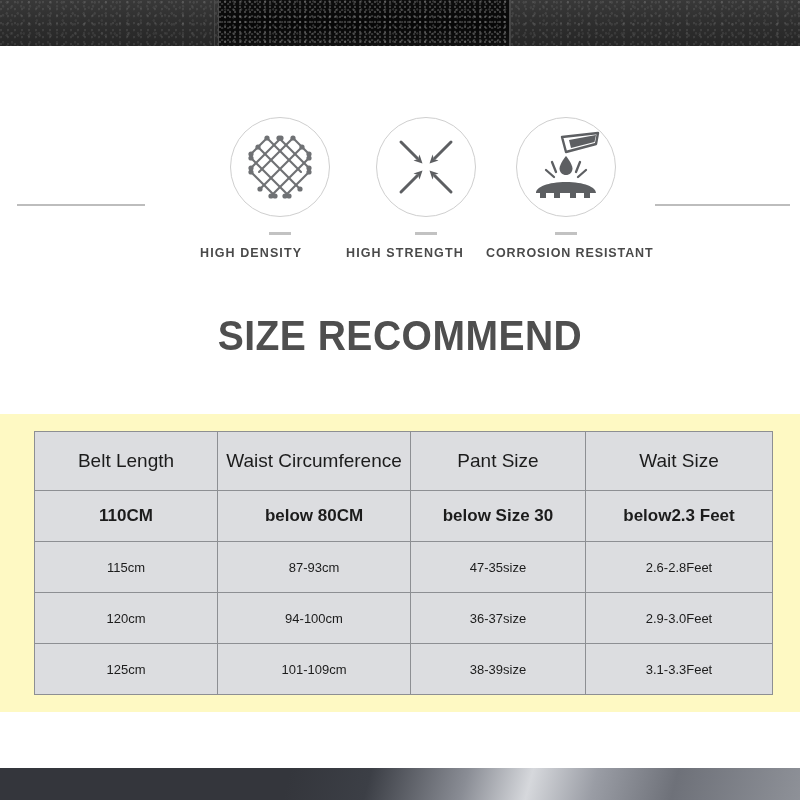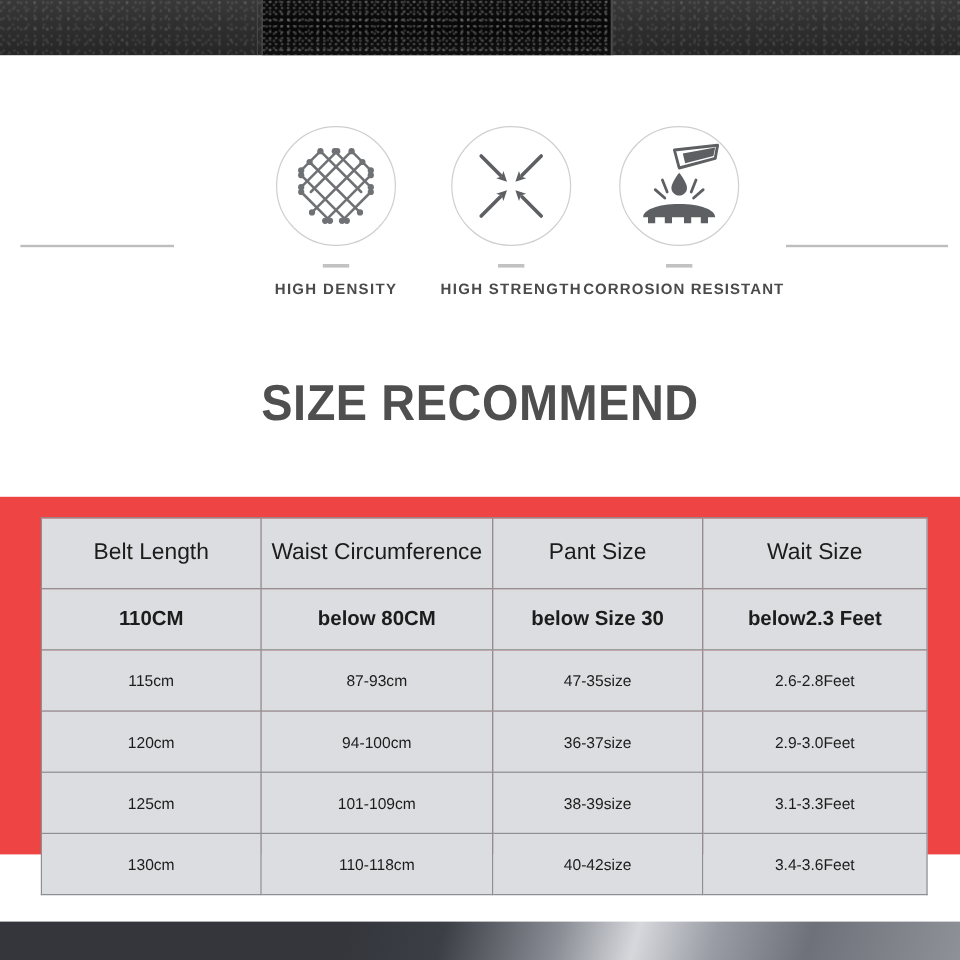--- a/index.html
+++ b/index.html
@@ -75,23 +75,23 @@
   .deco-line.right { left: 655px; width: 135px; }
 
   .feature-set {
     position: absolute;
     left: 186px; top: 0;
     width: 470px;
     height: 230px;
   }
   .feature {
     position: absolute;
-    top: 4px;
+    top: 16px;
     width: 160px;
-    text-align: center;
+    text-align: left;
   }
   .feature.f0 { left: 14px; }
   .feature.f1 { left: 160px; }
   .feature.f2 { left: 300px; }
 
   .circle {
     width: 100px;
     height: 100px;
     margin: 55px auto 0;
     border: 1px solid #cfcfcf;
@@ -132,21 +132,21 @@
     font-family: "Liberation Sans Narrow", "Liberation Sans", sans-serif;
     transform: scaleX(0.93);
   }
 
   
   .table-panel {
     position: absolute;
     left: 0; top: 414px;
     width: 800px;
     height: 298px;
-    background: #ef4444;
+    background: #fef9c3;
   }
   .size-table {
     position: absolute;
     left: 34px; top: 17px;
     width: 738px;
     border-collapse: collapse;
     table-layout: fixed;
   }
   .size-table td, .size-table th {
     border: 1px solid #8d8f93;
@@ -338,25 +338,19 @@
           <td>94-100cm</td>
           <td>36-37size</td>
           <td>2.9-3.0Feet</td>
         </tr>
         <tr>
           <td>125cm</td>
           <td>101-109cm</td>
           <td>38-39size</td>
           <td>3.1-3.3Feet</td>
         </tr>
-        <tr>
-          <td>130cm</td>
-          <td>110-118cm</td>
-          <td>40-42size</td>
-          <td>3.4-3.6Feet</td>
-        </tr>
       </tbody>
     </table>
   </div>
 
   <div class="bottom-strip"></div>
 
 </div>
 
 </body></html>

